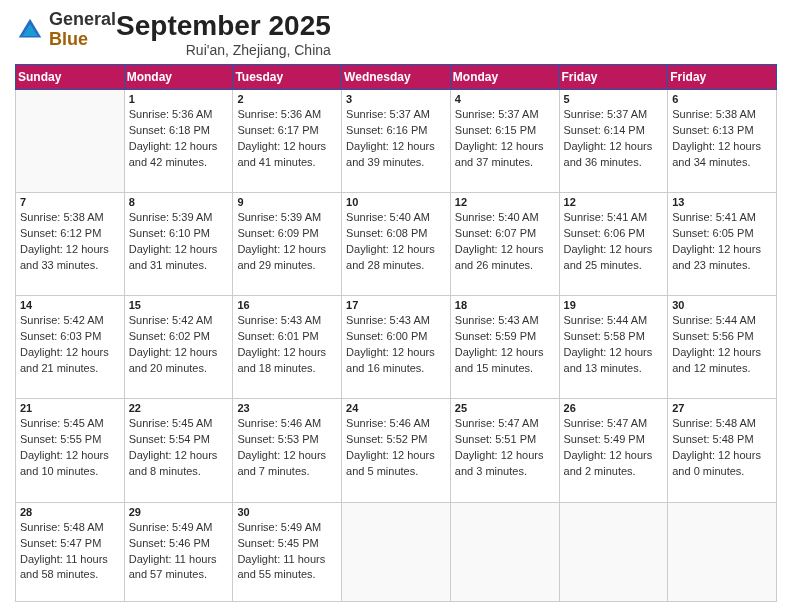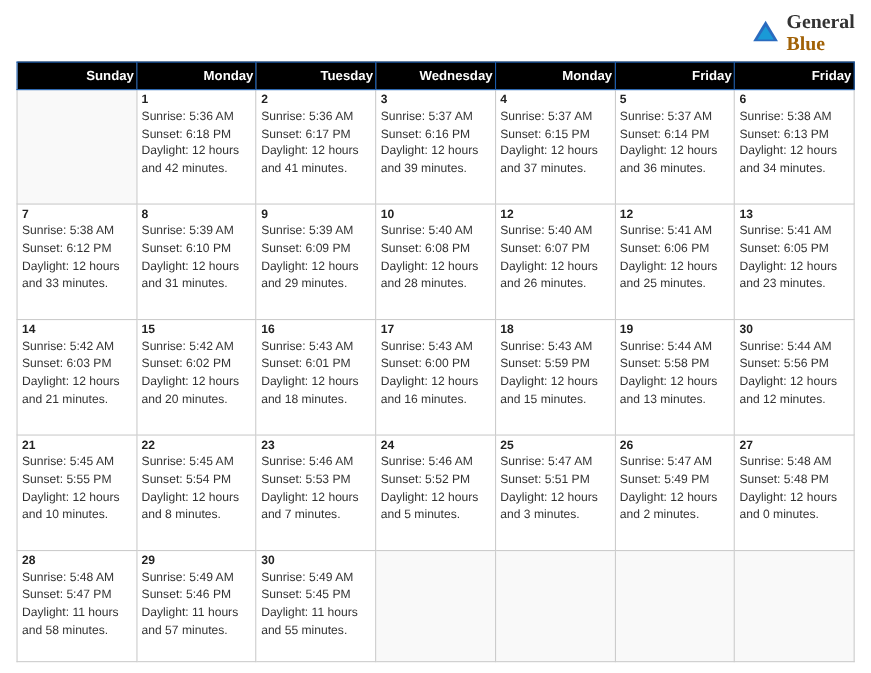--- a/index.html
+++ b/index.html
@@ -12,24 +12,23 @@
     }
     .page {
       width: 792px;
       height: 612px;
       padding: 10px 15px;
       display: flex;
       flex-direction: column;
     }
     .header {
       display: flex;
-      justify-content: flex-end;
+      justify-content: flex-start;
       align-items: flex-start;
       margin-bottom: 6px;
-      font-family: Liberation Serif, serif;
     }
     .logo {
       display: flex;
       align-items: center;
       gap: 4px;
     }
     .logo-text {
       font-size: 18px;
       font-weight: bold;
       line-height: 1.1;
@@ -53,23 +52,23 @@
       color: #444;
     }
     .calendar {
       flex: 1;
       border: 1px solid #ccc;
       border-collapse: collapse;
       width: 100%;
       table-layout: fixed;
     }
     .calendar th {
-      background-color: #000000;
+      background-color: #be185d;
       color: #fff;
-      text-align: right;
+      text-align: left;
       font-size: 12px;
       padding: 5px 2px;
       border: 1px solid #1a5aaa;
       font-weight: bold;
     }
     .calendar td {
       border: 1px solid #ccc;
       vertical-align: top;
       padding: 3px 4px;
       font-size: 9.5px;
@@ -102,20 +101,24 @@
     <div class="logo">
       <svg class="logo-icon" viewBox="0 0 40 40">
         <polygon points="20,5 35,30 5,30" fill="#2a6bbf"></polygon>
         <polygon points="20,12 30,28 10,28" fill="#1a9ad7"></polygon>
       </svg>
       <div class="logo-text">
         <div class="general">General</div>
         <div class="blue">Blue</div>
       </div>
     </div>
+    <div class="title-block">
+      <div class="month-title">September 2025</div>
+      <div class="subtitle">Rui'an, Zhejiang, China</div>
+    </div>
   </div>
 
   <table class="calendar">
     <thead>
       <tr id="weekday-row">
       <th>Sunday</th>
           <th>Monday</th>
           <th>Tuesday</th>
           <th>Wednesday</th>
           <th>Monday</th>

